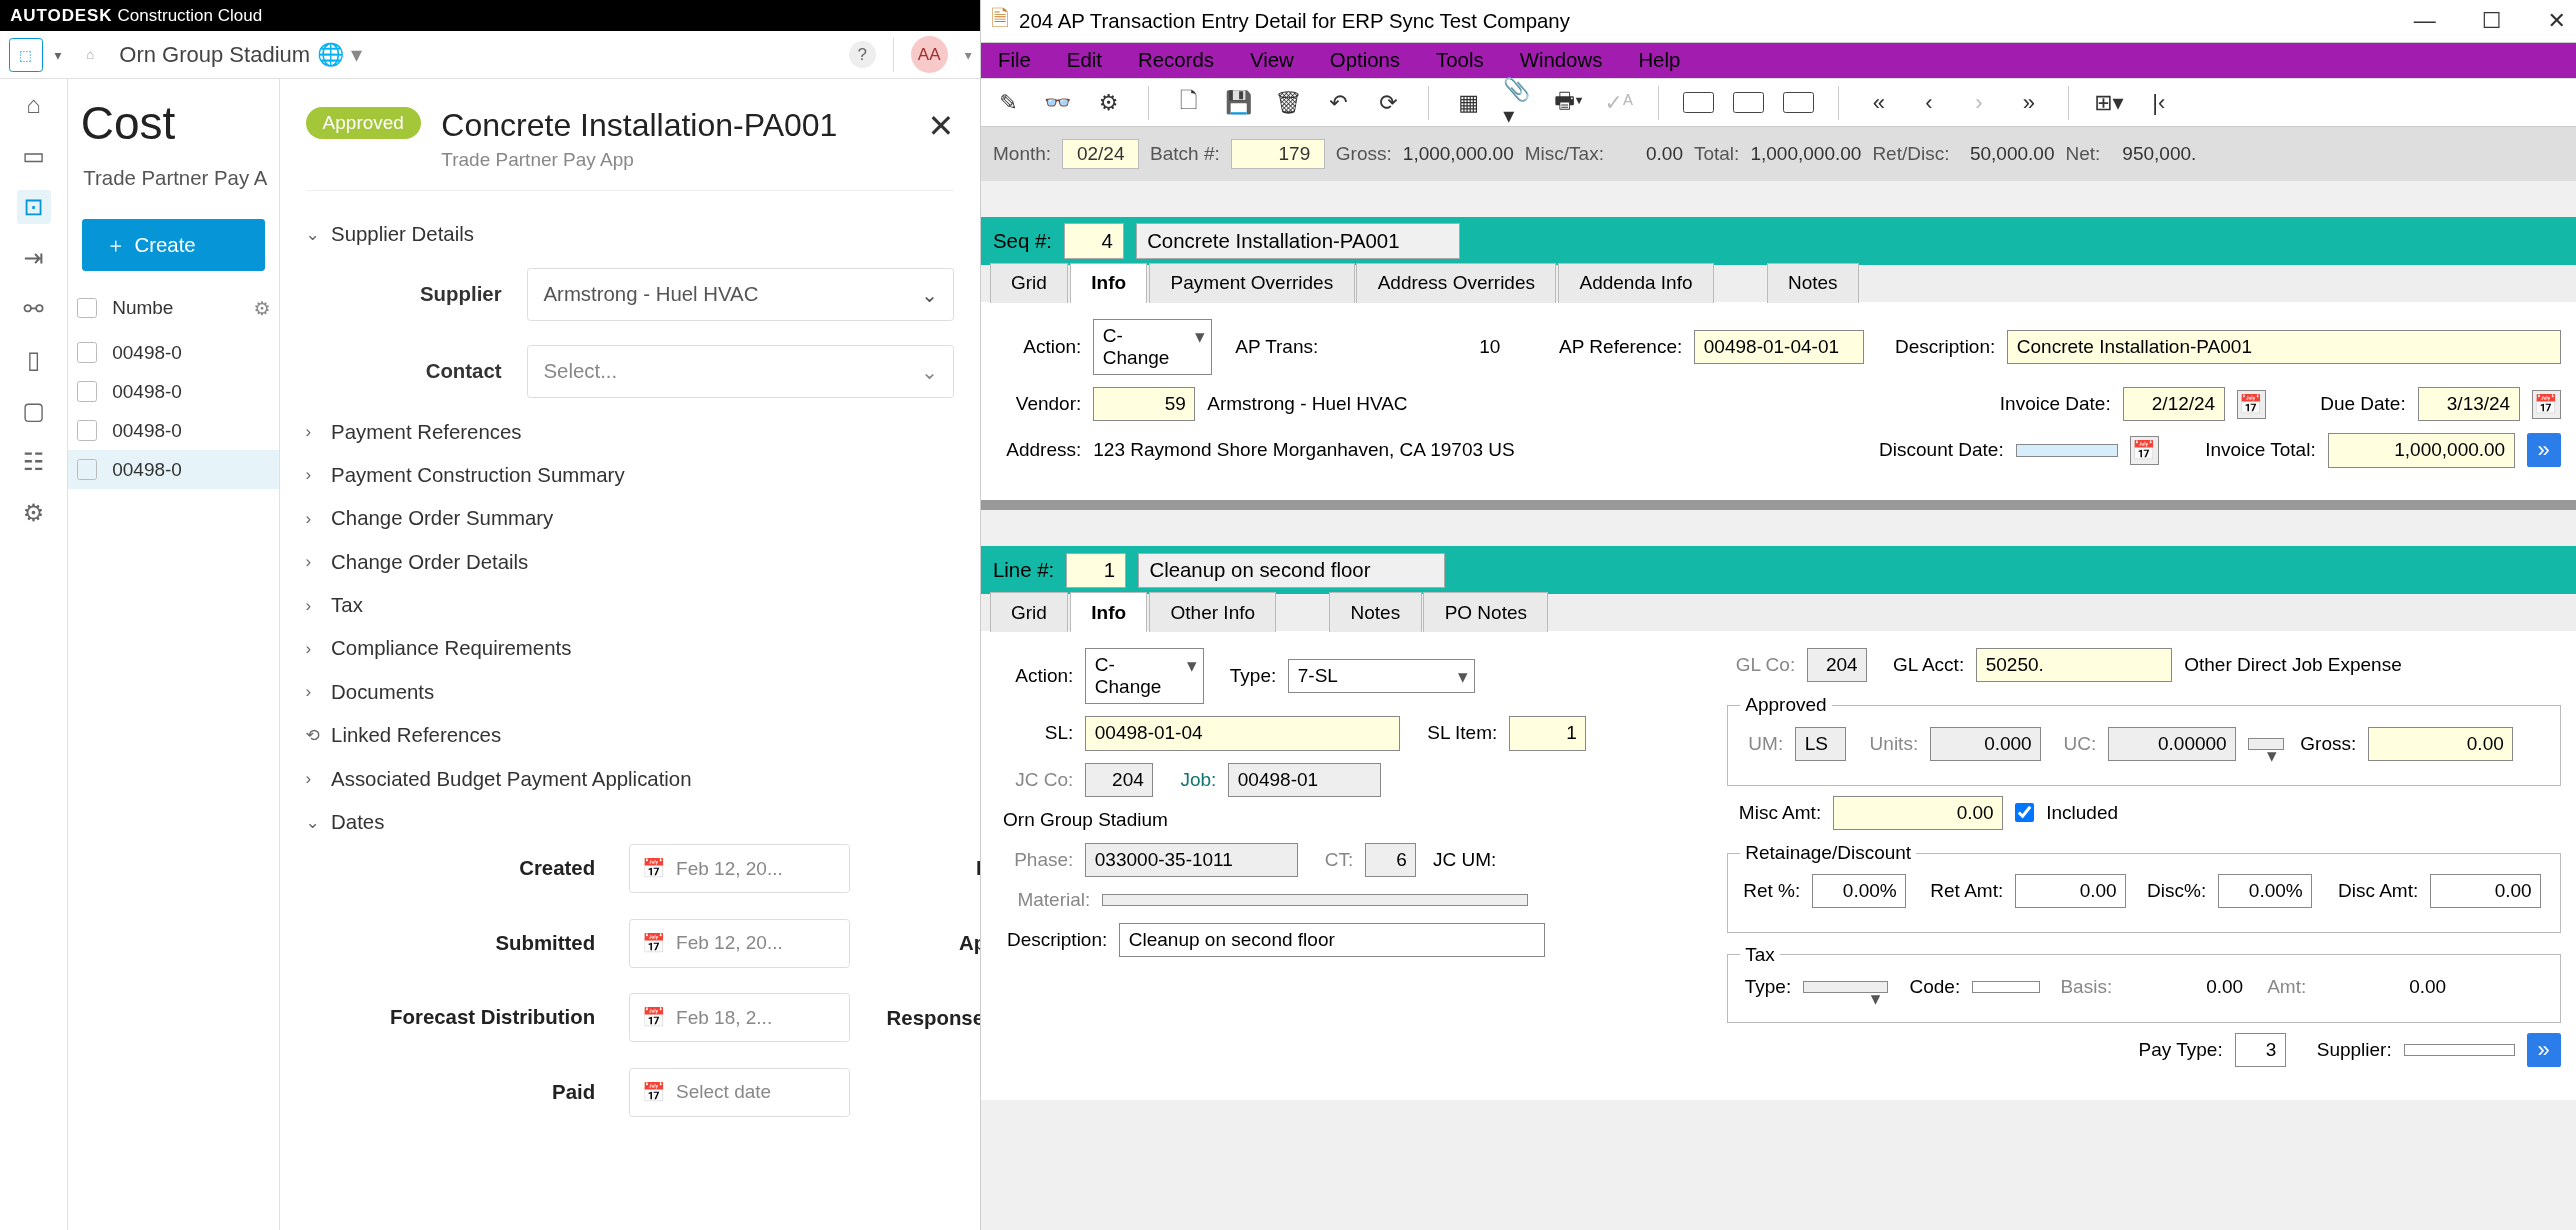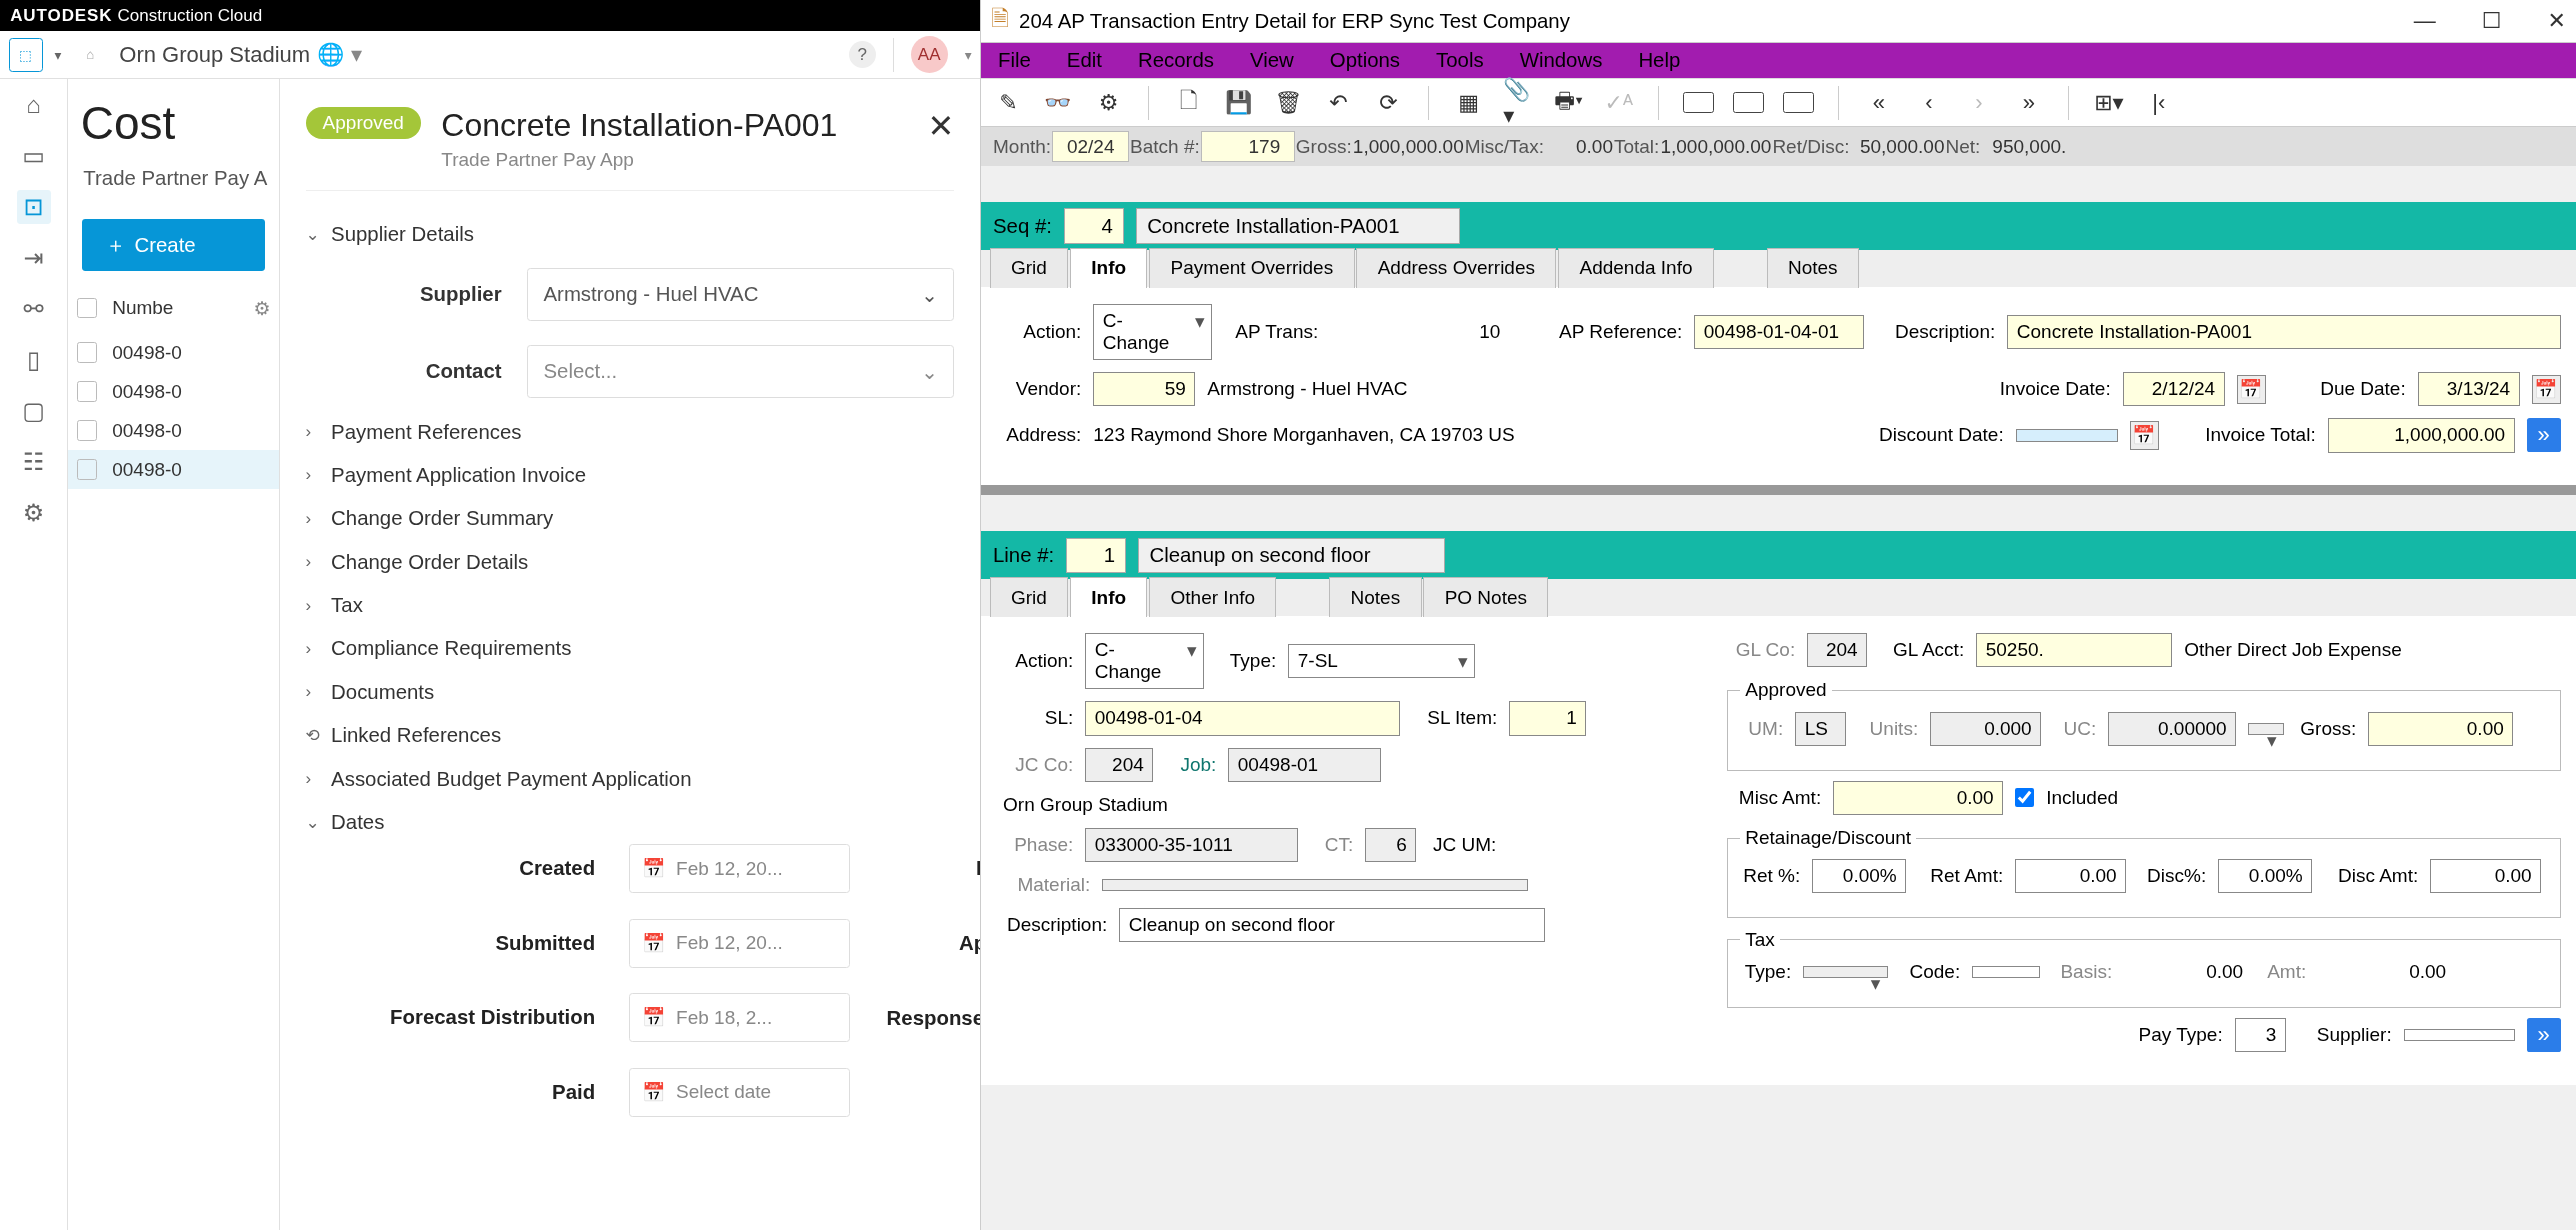--- a/index.html
+++ b/index.html
@@ -59,21 +59,21 @@
 
 
 .win-title { height:43px; background:#fff; border-bottom:0.9px solid #ccc; display:flex; align-items:center; padding:0 10.2px; gap:10.2px; }
 .win-title .doc-ico { color:#c47f2a; font-size:22px; }
 .win-title .ttl { font-size:20.4px; color:#000; }
 .win-ctrl { margin-left:auto; display:flex; gap:46px; font-size:22px; color:#333; }
 .menubar { height:36px; background:#a21caf; display:flex; align-items:center; padding:0 17px; gap:36px; font-size:20.4px; color:#000; border-bottom:0.9px solid #ddd; }
 .iconbar { height:48px; background:#fff; border-bottom:0.9px solid #ccc; display:flex; align-items:center; padding:0 12px; gap:19px; color:#333; }
 .iconbar .ib { width:31px; height:31px; display:flex; align-items:center; justify-content:center; font-size:22px; }
 .iconbar .sep { width:0.9px; height:34px; background:#ccc; margin:0 5.1px; }
-.sumbar { height:39px; background:#dedede; display:flex; align-items:center; padding:12px 12px; gap:1px; font-size:19px; color:#333; }
+.sumbar { height:54px; background:#dedede; display:flex; align-items:center; padding:12px 12px; gap:11px; font-size:19px; color:#333; }
 .sumbar .lbl { color:#555; }
 .sumbar .val { background:#ffffe0; padding:3.4px 13.6px; border:0.9px solid #bbb; min-width:77px; text-align:right; }
 .sumbar .num { text-align:right; min-width:111px; }
 
 .seqrow { height:48px; background:#14b8a6; display:flex; align-items:center; padding:0 12px; gap:12px; font-size:20.4px;margin-top:36px; }
 .ybox { background:#ffffe0; border:0.9px solid #aaa; padding:5.1px 10.2px; text-align:right; }
 .graybox { background:#f0f0f0; border:0.9px solid #aaa; padding:5.1px 10.2px; }
 
 .tabbar { height:37px; background:#eee; display:flex; align-items:flex-end; padding:0 8.5px; gap:0; font-size:19px; }
 .tab { padding:8.5px 20.4px; border:0.9px solid #bbb; border-bottom:none; background:#eaeaea; margin-right:1.7px; position:relative; top:0.9px; }
@@ -198,21 +198,21 @@
             </div>
         </div>
       </div>
 
       <div class="sec-head">
           <span class="chev">›</span>
           <span>Payment References</span>
         </div>
       <div class="sec-head">
           <span class="chev">›</span>
-          <span>Payment Application Invoice</span>
+          <span>Payment Construction Summary</span>
         </div>
       <div class="sec-head">
           <span class="chev">›</span>
           <span>Change Order Summary</span>
         </div>
       <div class="sec-head">
           <span class="chev">›</span>
           <span>Change Order Details</span>
         </div>
       <div class="sec-head">

